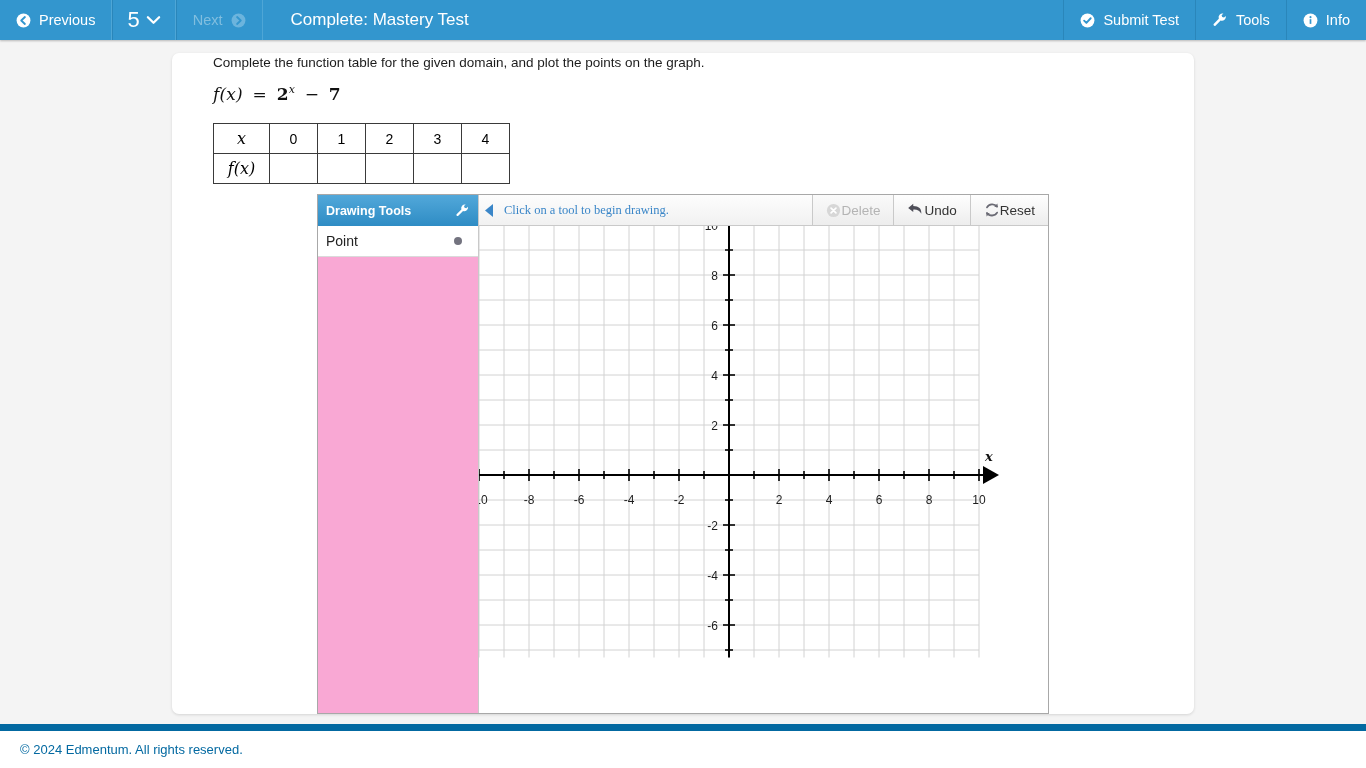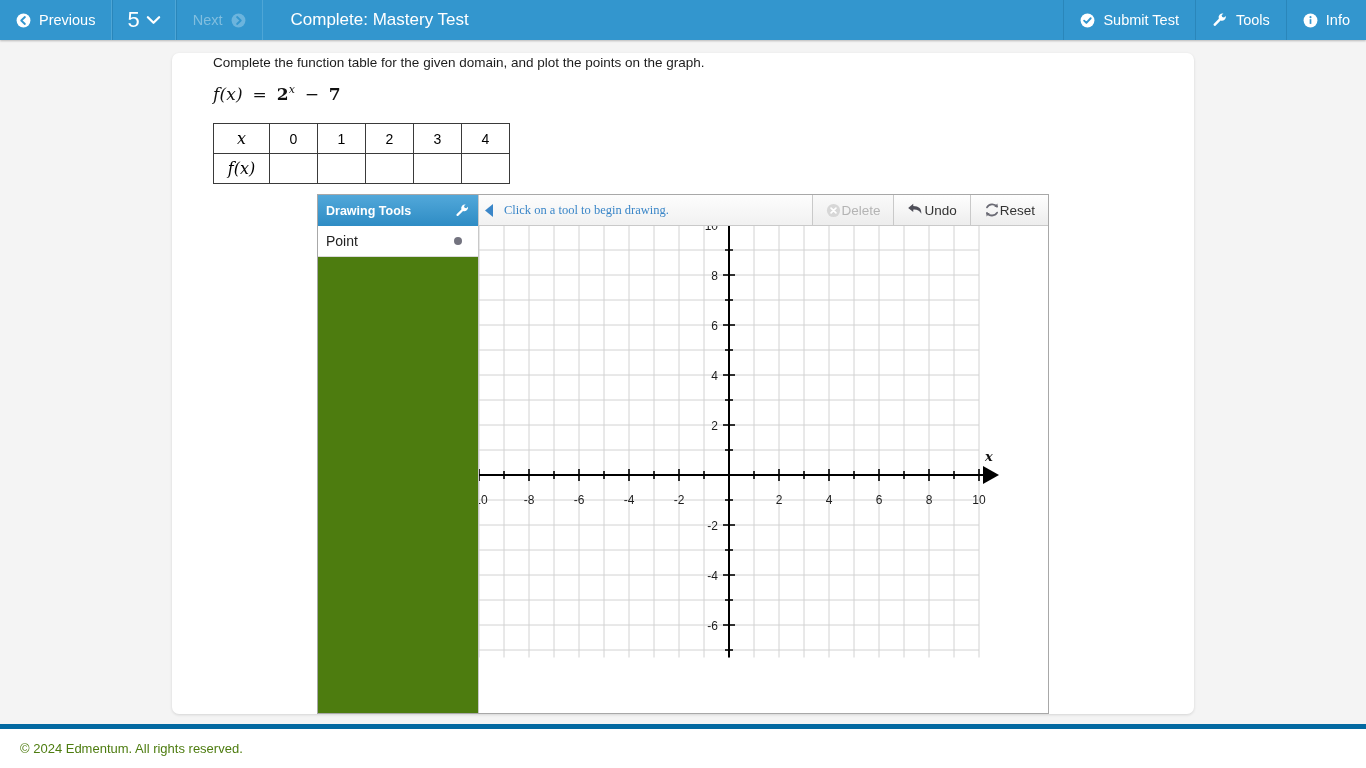--- a/index.html
+++ b/index.html
@@ -100,21 +100,21 @@
     position: absolute; left: 145px; top: 141px;
     width: 732px; height: 520px;
     border: 1px solid #a8a8a8;
     background: #fff;
     display: flex;
   }
   
   #tool-col {
     width: 161px;
     border-right: 1px solid #c9c9c9;
-    background: #4d7c0f;
+    background: #f9a8d4;
     position: relative;
   }
   #tools-header {
     height: 31px;
     background: linear-gradient(#52a8da, #2e8cc4);
     color: #fff;
     font-size: 12.5px; font-weight: bold;
     display: flex; align-items: center; justify-content: space-between;
     padding: 0 8px 0 8px;
     cursor: pointer;
@@ -160,24 +160,24 @@
   .act-btn.disabled { color: #b4b4b4; cursor: default; background: linear-gradient(#fafafa,#ededed); }
 
   #plot-area { position: absolute; left:0; top:31px; right:0; bottom:0; overflow:hidden; background:#fff; }
   #plot-svg { display:block; }
 
   
   #footer {
     position: absolute; left: 0; bottom: 0;
     width: 1366px; height: 44px;
     background: #ffffff;
-    border-top: 5px solid #0369a1;
+    border-top: 7px solid #0369a1;
     display: flex; align-items: center;
     padding-left: 20px;
-    font-size: 13px; color: #4d7c0f;
+    font-size: 13px; color: #0369a1;
   }
 </style>
 </head>
 <body>
 
 <div id="topbar">
   <div class="tb-btn">
     <span class="ico">
       <svg width="15" height="15" viewBox="0 0 16 16">
           <circle cx="8" cy="8" r="7.4" fill="#fff"></circle>

